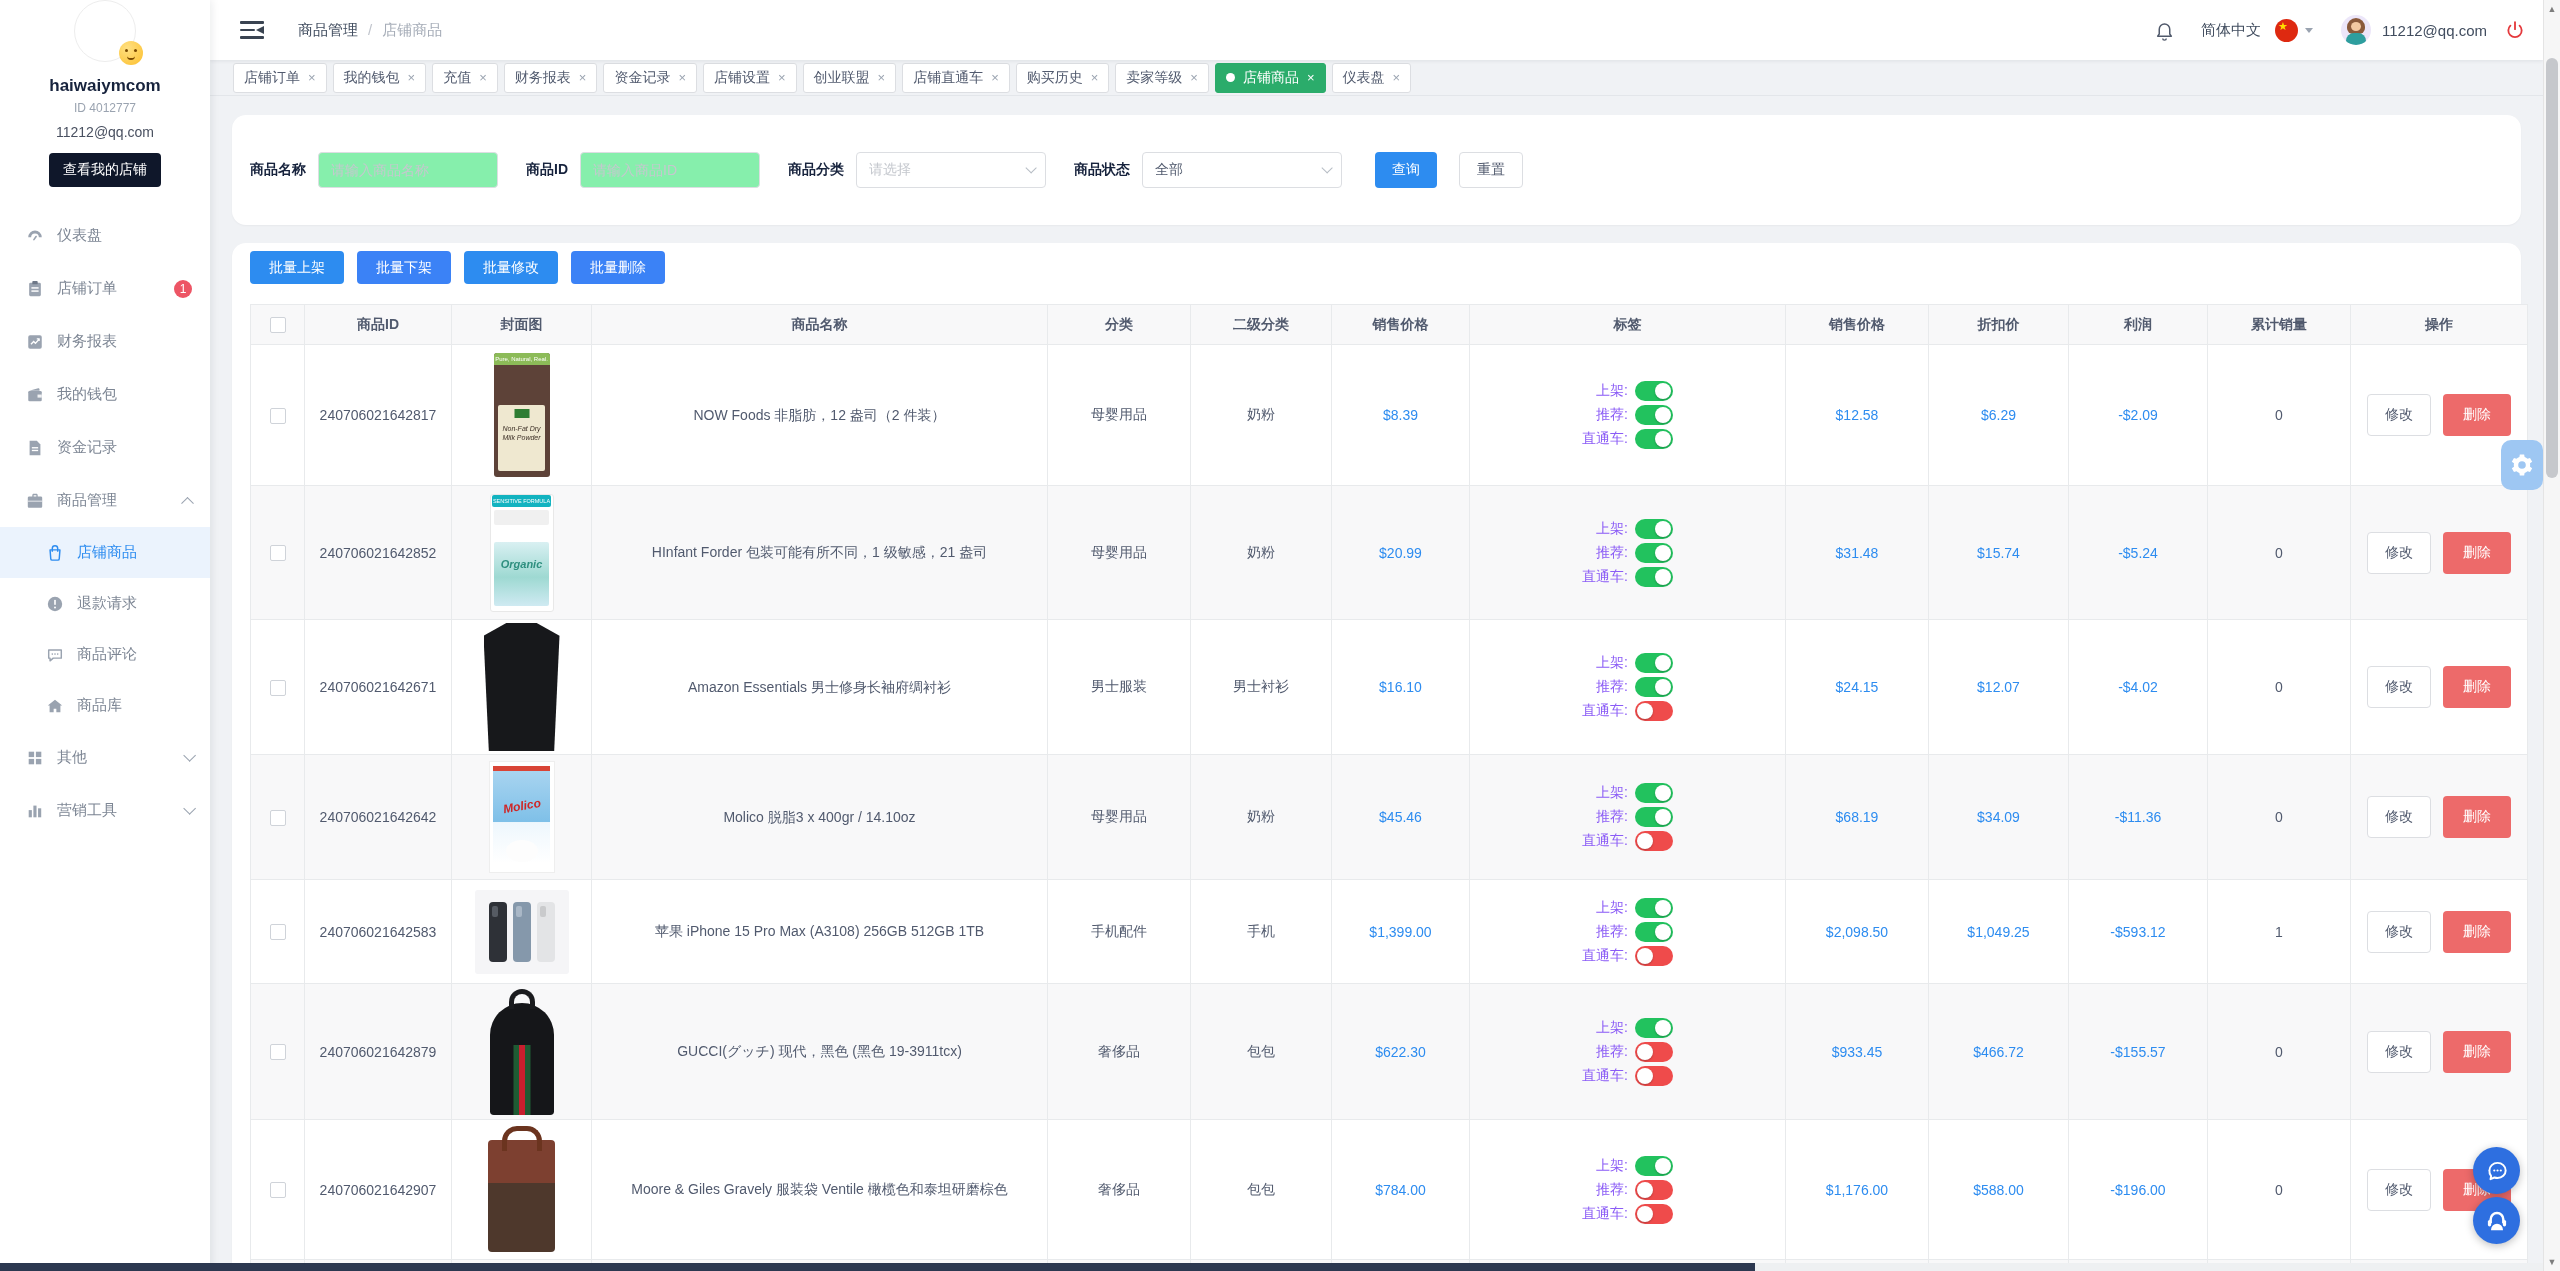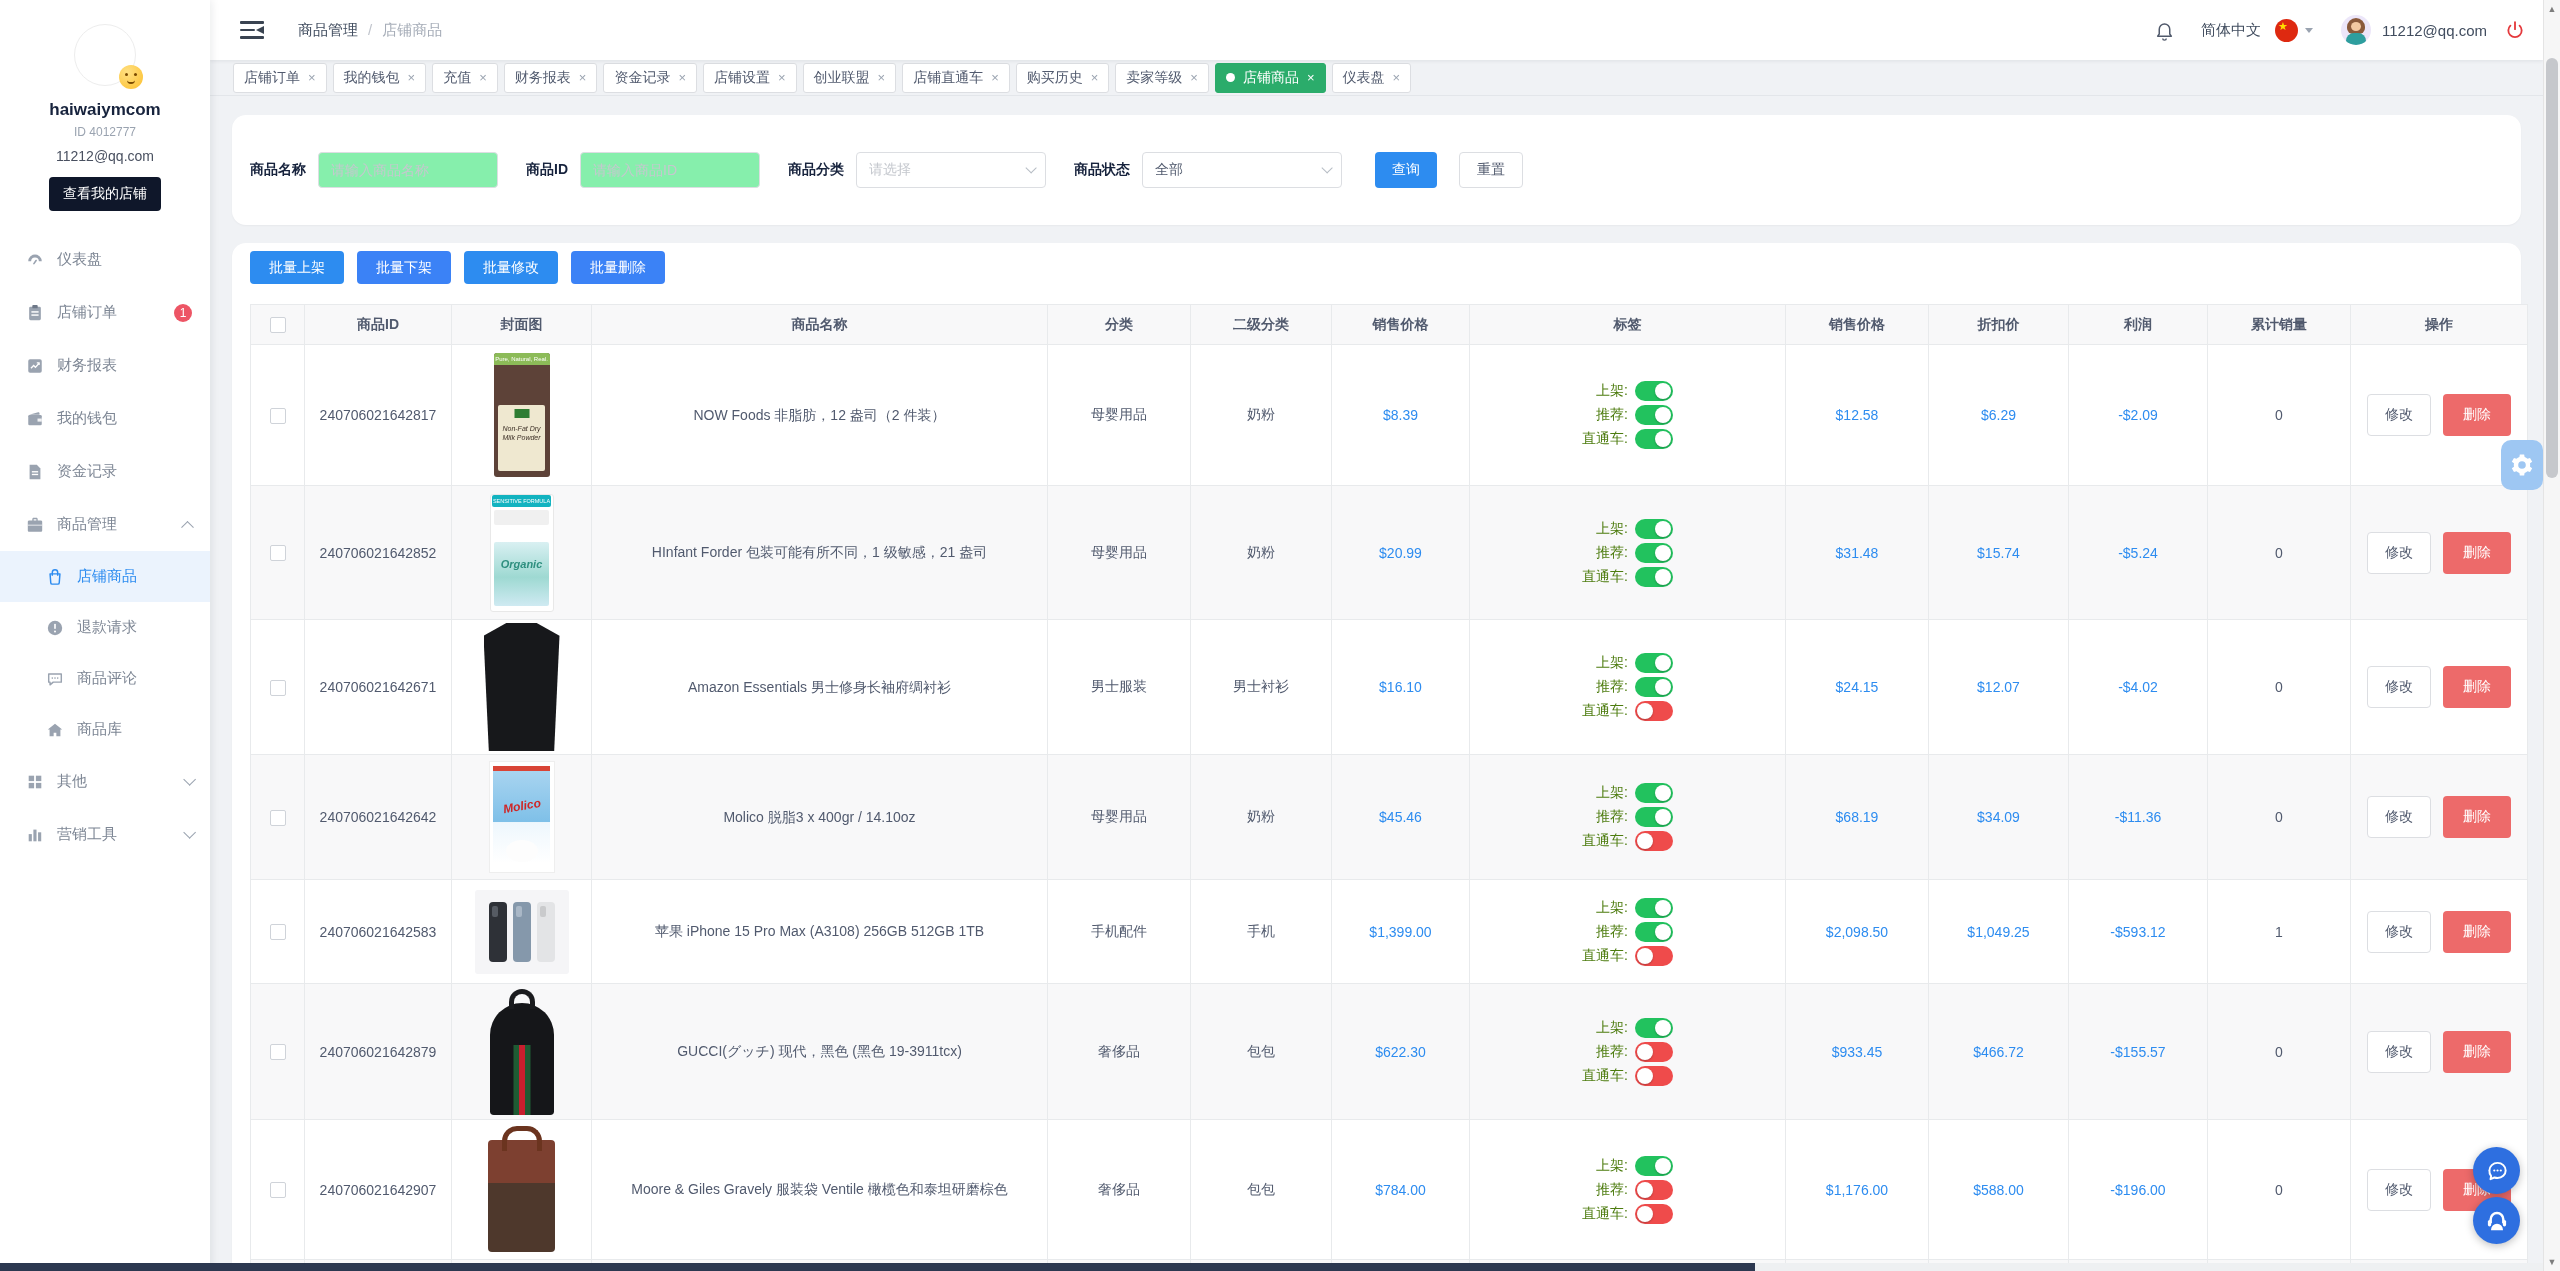--- a/index.html
+++ b/index.html
@@ -1,21 +1,21 @@
 <!DOCTYPE html>
 <html><head>
 <meta charset="utf-8">
 <style>
   * { box-sizing: border-box; margin: 0; padding: 0; }
   html,body { width:2560px; height:1271px; overflow:hidden; }
   body { position:relative; font-family:"Liberation Sans","DejaVu Sans",sans-serif; background:#f0f2f5; color:#515a6e; }
 
   
   .sidebar{position:absolute;left:0;top:0;width:210px;height:100%;background:#fff;box-shadow:2px 0 8px rgba(0,21,41,.08);z-index:6}
-  .profile{padding-top:24px;text-align:center}
+  .profile{text-align:center}
   .avatar-circle{width:62px;height:62px;border:1px solid #ededed;border-radius:50%;margin:0 auto;position:relative;background:#fff}
   .mini-emoji{position:absolute;right:-8px;bottom:-4px;width:24px;height:24px;border-radius:50%;background:radial-gradient(circle at 35% 30%,#ffe082,#fcbf2d);}
   .mini-emoji::before{content:"";position:absolute;left:6px;top:8px;width:3px;height:3px;border-radius:50%;background:#7a4a00;box-shadow:9px 0 0 #7a4a00}
   .mini-emoji::after{content:"";position:absolute;left:8px;top:12px;width:8px;height:5px;border-bottom:2px solid #7a4a00;border-radius:0 0 8px 8px}
   .username{margin-top:14px;font-size:17px;font-weight:bold;color:#17233d}
   .uid{margin-top:5px;font-size:12px;color:#9aa3b0}
   .uemail{margin-top:9px;font-size:14px;color:#495060}
   .view-shop-btn{display:inline-block;margin-top:13px;background:#0f172a;color:#fff;font-size:14px;padding:8px 14px;border-radius:4px;border:none;cursor:pointer}
   .menu{margin-top:22px}
   .menu-item{height:53px;display:flex;align-items:center;padding:0 18px 0 26px;font-size:15px;color:#7d8694;cursor:pointer;position:relative}
@@ -87,21 +87,21 @@
   
   table{border-collapse:collapse;table-layout:fixed;width:2277px;background:#fff;font-size:14px;color:#515a6e}
   th{height:40px;background:#f8f8f9;border:1px solid #e8eaec;font-weight:bold;font-size:14px;color:#515a6e}
   td{border:1px solid #e8eaec;text-align:center;vertical-align:middle;padding:0 6px}
   tr.stripe td{background:#f8f8f9}
   .price{color:#2d8cf0}
   .cb{width:16px;height:16px;border:1px solid #cfd3d9;border-radius:2px;background:#fff;display:inline-block;vertical-align:middle;cursor:pointer}
   .name-cell{line-height:1.5}
 
   .tags-box{display:inline-block}
-  .tg-line{display:flex;align-items:center;justify-content:flex-end;gap:7px;margin:4px 3px;font-size:14px;color:#4d7c0f}
+  .tg-line{display:flex;align-items:center;justify-content:flex-end;gap:7px;margin:4px 3px;font-size:14px;color:#8b5cf6}
   .switch{width:38px;height:20px;border-radius:11px;position:relative;display:inline-block;cursor:pointer;flex:none}
   .switch i{position:absolute;top:2px;width:16px;height:16px;border-radius:50%;background:#fff;box-shadow:0 1px 2px rgba(0,0,0,.25)}
   .switch.on{background:#22c25e}.switch.on i{right:2px}
   .switch.off{background:#ef4b4b}.switch.off i{left:2px}
 
   .act-btn-edit{width:64px;height:42px;background:#fff;border:1px solid #dcdee2;border-radius:4px;color:#515a6e;font-size:14px;cursor:pointer}
   .act-btn-del{width:68px;height:42px;background:#ed6a6a;border:none;border-radius:4px;color:#fff;font-size:14px;margin-left:12px;cursor:pointer}
 
   
   .cover{position:relative;overflow:hidden;display:inline-block;vertical-align:middle}

